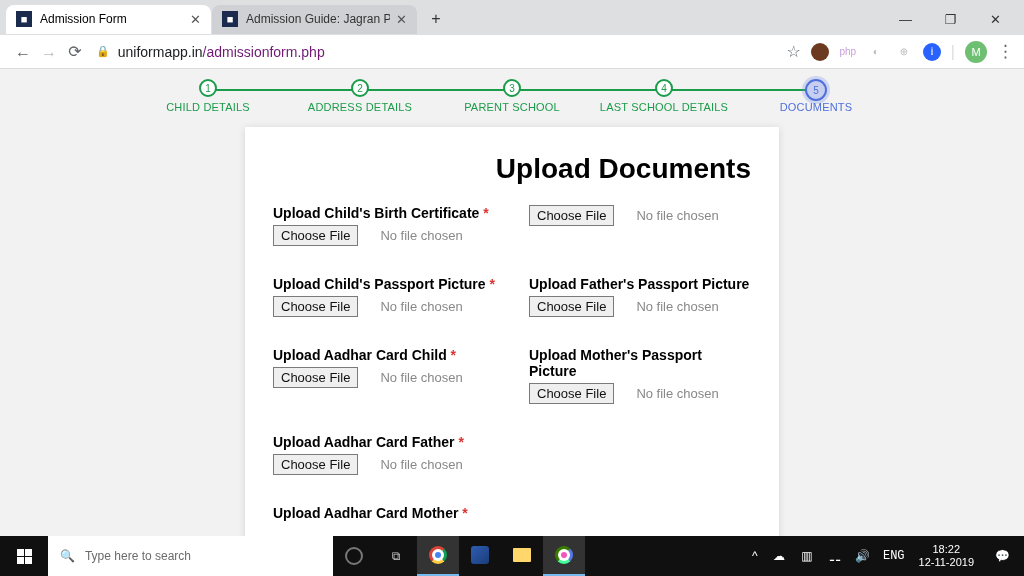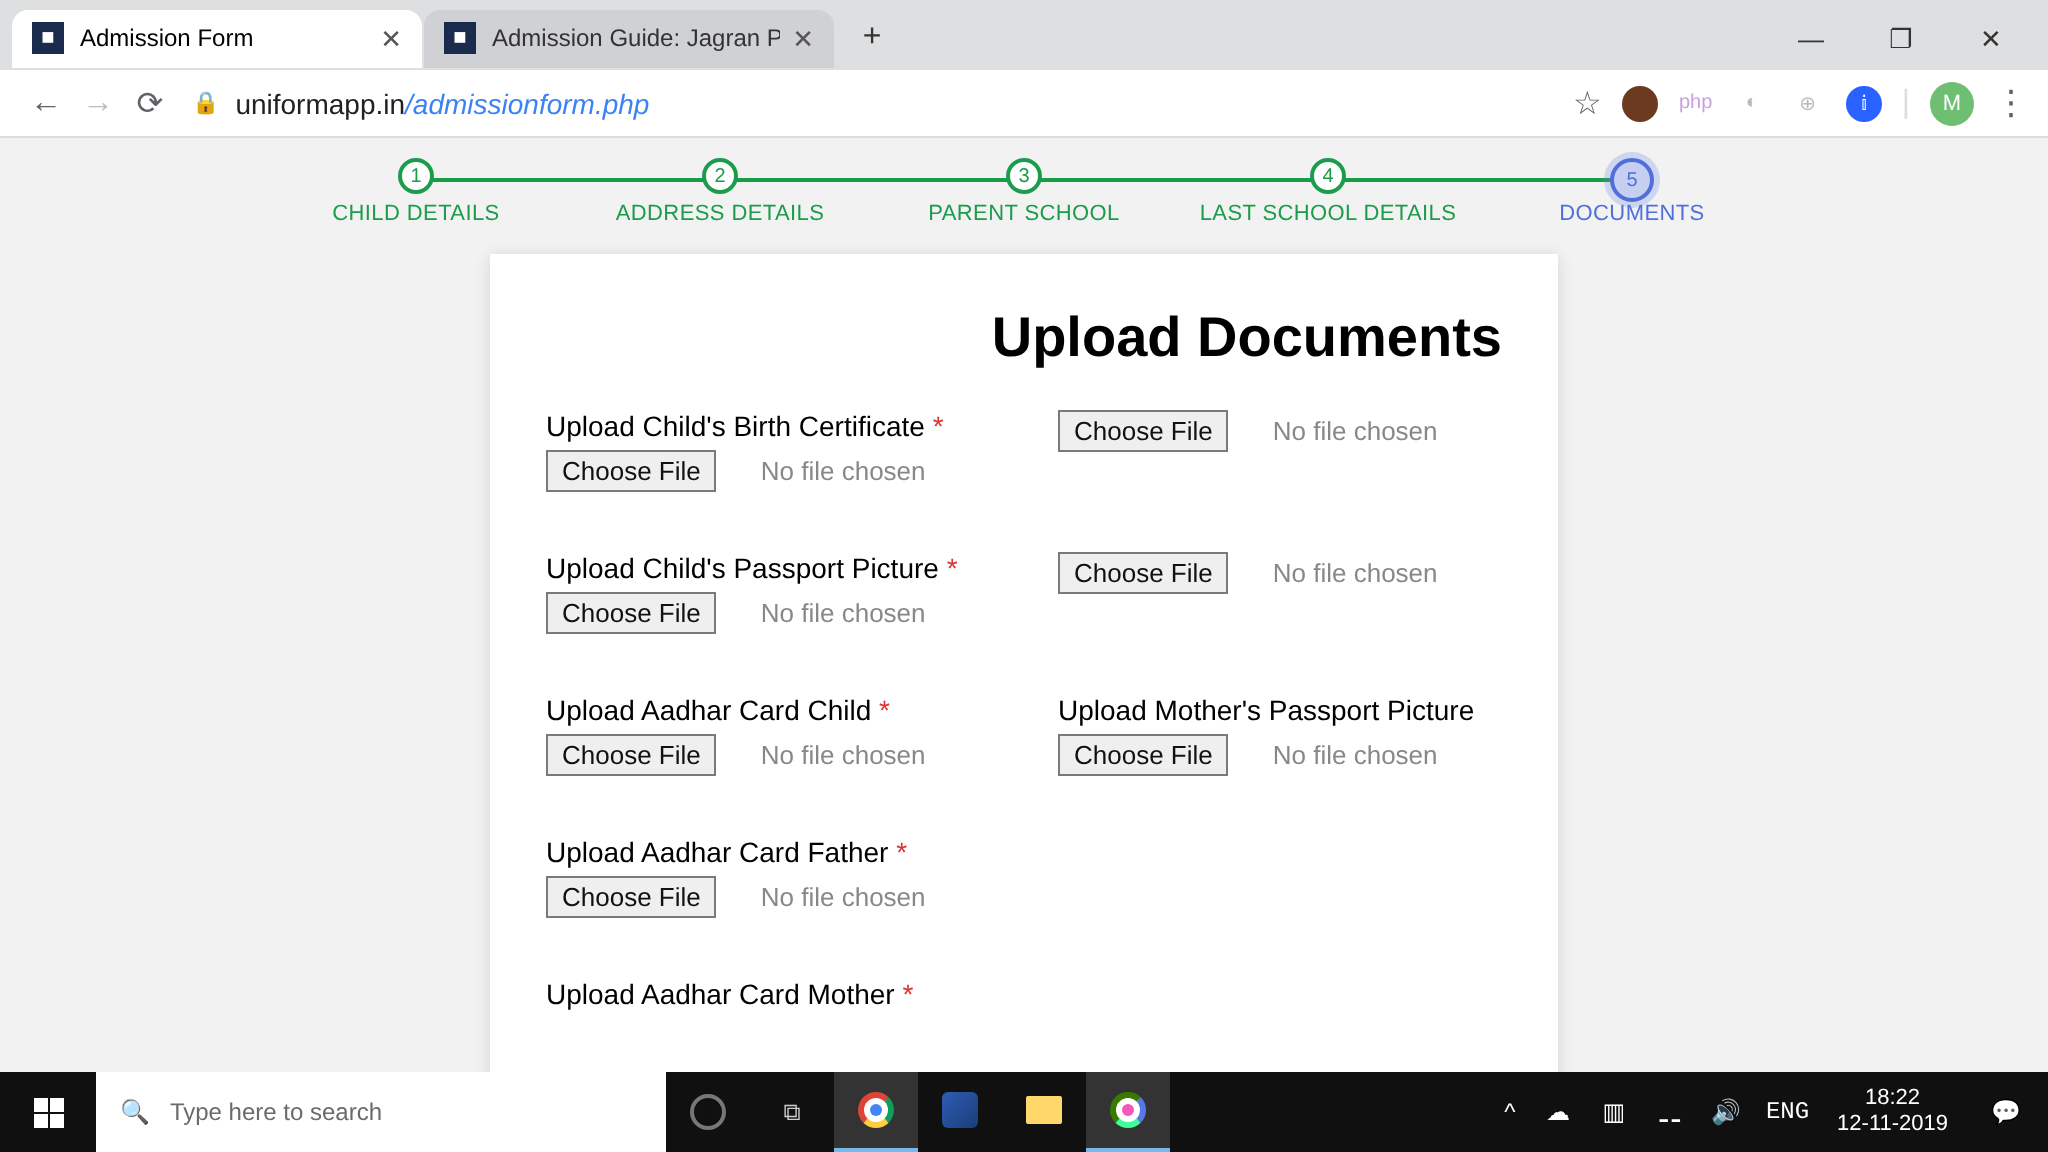--- a/index.html
+++ b/index.html
@@ -17,21 +17,21 @@
   .tab .x { font-size:13px; color:#555; margin-left:6px; }
   .new-tab { width:28px; height:28px; display:flex; align-items:center; justify-content:center; font-size:16px; color:#333; margin-left:4px; }
   .win-controls { margin-left:auto; display:flex; }
   .win-btn { width:45px; height:30px; display:flex; align-items:center; justify-content:center; font-size:13px; color:#333; }
   .addr-row { background:#fff; display:flex; align-items:center; height:34px; padding:0 10px; border-bottom:1px solid #dadce0; }
   .nav-icon { width:26px; height:26px; display:flex; align-items:center; justify-content:center; color:#5f6368; font-size:16px; border-radius:50%; }
   .nav-icon.disabled { color:#bdbdbd; }
   .omnibox { margin:0 8px; flex:1; display:flex; align-items:center; }
   .lock { font-size:11px; color:#5f6368; margin-right:8px; }
   .url { font-size:14px; color:#202124; }
-  .url .path { color:#3b82f6;font-style:italic; }
+  .url .path { color:#701a75; }
   .ext-area { display:flex; align-items:center; gap:10px; margin-left:8px; }
   .ext-ic { width:18px; height:18px; border-radius:50%; display:flex; align-items:center; justify-content:center; font-size:10px; }
   .star { color:#5f6368; font-size:16px; }
   .avatar { width:22px; height:22px; border-radius:50%; background:#6fbf73; color:#fff; font-size:11px; display:flex; align-items:center; justify-content:center; }
   .dots { color:#5f6368; font-size:17px; }
 
   
   .viewport { position:relative; height:470px; background:#f2f2f2; overflow-y:scroll; }
   .viewport::-webkit-scrollbar { width:15px; }
   .viewport::-webkit-scrollbar-track { background:#ececec; }
@@ -48,21 +48,21 @@
   .line.r { left:50%; right:-50%; }
   .step:first-child .line.l { display:none; }
   .step:last-child .line.r { display:none; }
   .step-label { font-size:11px; letter-spacing:.2px; color:#1b9c4a; font-weight:500; }
   .step-label.active { color:#4f6fdc; }
 
   .card { width:534px; margin:14px auto 40px auto; background:#fff; padding:22px 28px 40px 28px; box-shadow:0 1px 8px rgba(0,0,0,.12); }
   .card h1 { text-align:right; font-size:28px; font-weight:800; margin:4px 0 20px; }
   .row { display:flex; gap:34px; margin-bottom:30px; }
   .field { flex:1; }
-  .flabel { font-weight:400; font-size:14px; margin-bottom:4px; }
+  .flabel { font-weight:700; font-size:14px; margin-bottom:4px; }
   .req { color:#d33; }
   .file-widget { display:inline-flex; align-items:center;justify-content:space-between; }
   .choose-btn { font-size:13px; background:#efefef; border:1px solid #7a7a7a; padding:2px 7px; color:#111; cursor:pointer; font-family:inherit; }
   .file-status { margin-left:22px; font-size:13px; color:#888; }
 
   
   .taskbar { position:fixed; bottom:0; left:0; right:0; height:40px; background:#101010; display:flex; align-items:center; color:#fff; font-size:12px; }
   .start { width:48px; height:40px; display:flex; align-items:center; justify-content:center; }
   .win-logo { display:grid; grid-template-columns:7px 7px; grid-template-rows:7px 7px; gap:1px; }
   .win-logo span { background:#fff; }
@@ -185,21 +185,21 @@
           <div class="field"><div class="file-widget">
               <button class="choose-btn">Choose File</button>
               <span class="file-status">No file chosen</span>
             </div></div>
         </div>
         <div class="row">
           <div class="field"><div class="flabel">Upload Child's Passport Picture <span class="req">*</span></div><div class="file-widget">
               <button class="choose-btn">Choose File</button>
               <span class="file-status">No file chosen</span>
             </div></div>
-          <div class="field"><div class="file-widget">
+          <div class="field"><div class="flabel">Upload Father's Passport Picture </div><div class="file-widget">
               <button class="choose-btn">Choose File</button>
               <span class="file-status">No file chosen</span>
             </div></div>
         </div>
         <div class="row">
           <div class="field"><div class="flabel">Upload Aadhar Card Child <span class="req">*</span></div><div class="file-widget">
               <button class="choose-btn">Choose File</button>
               <span class="file-status">No file chosen</span>
             </div></div>
           <div class="field"><div class="flabel">Upload Mother's Passport Picture </div><div class="file-widget">

